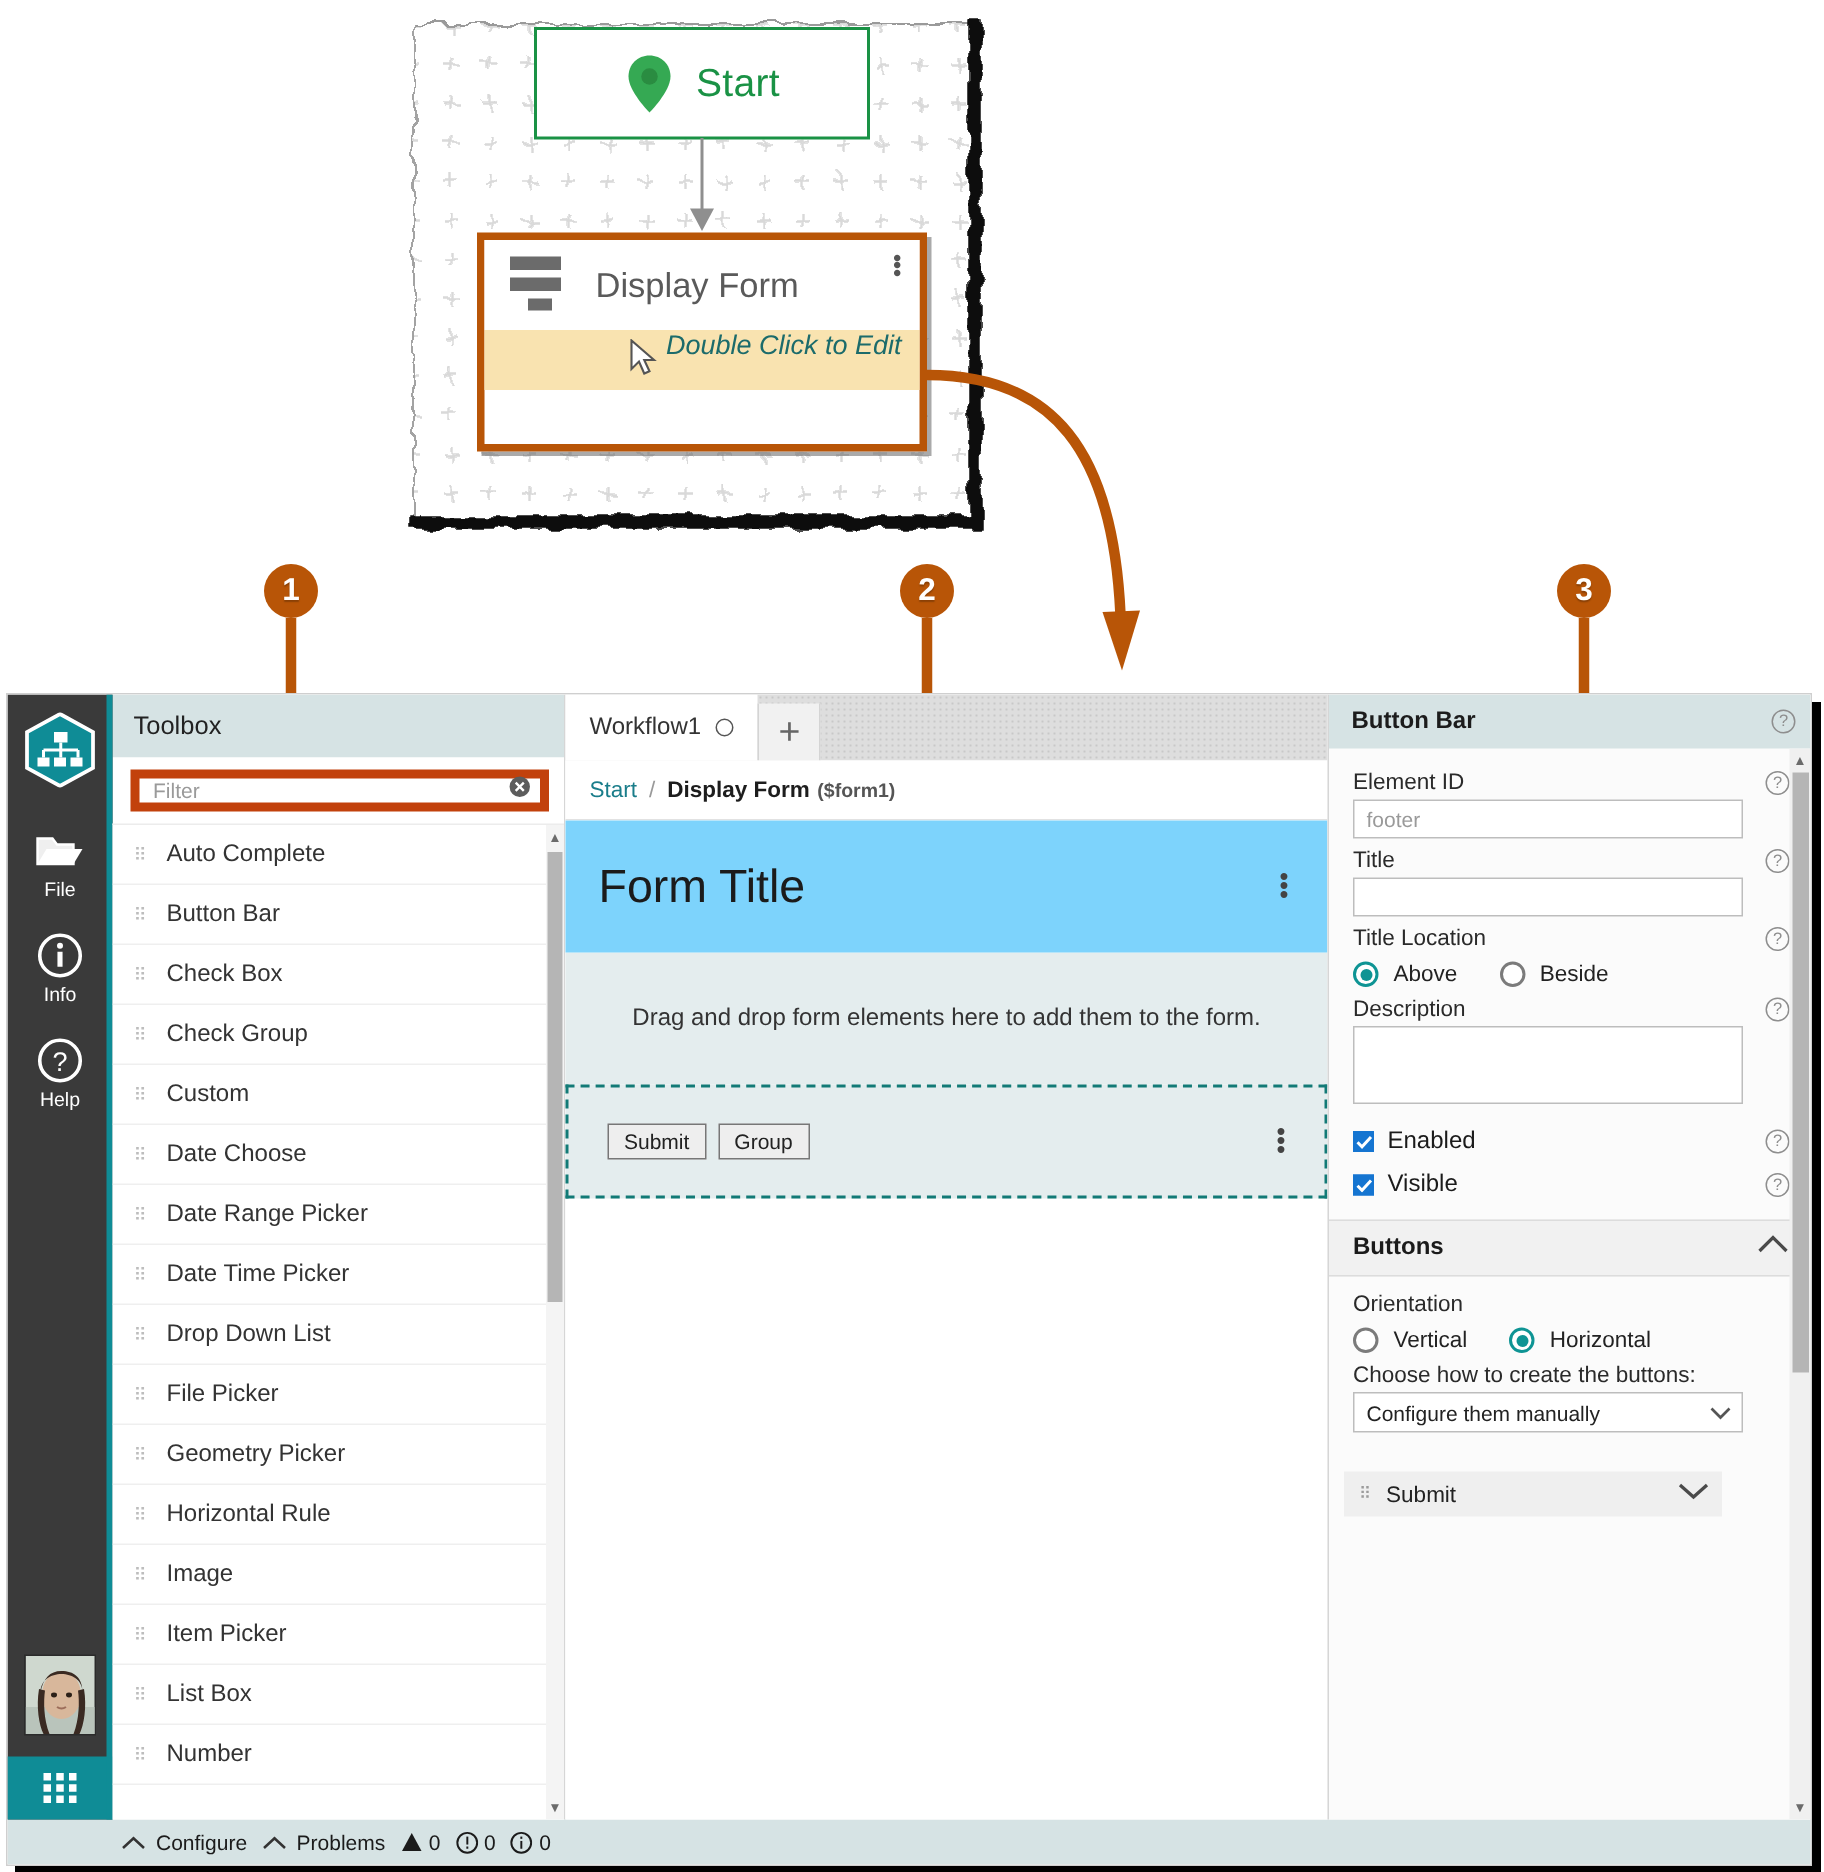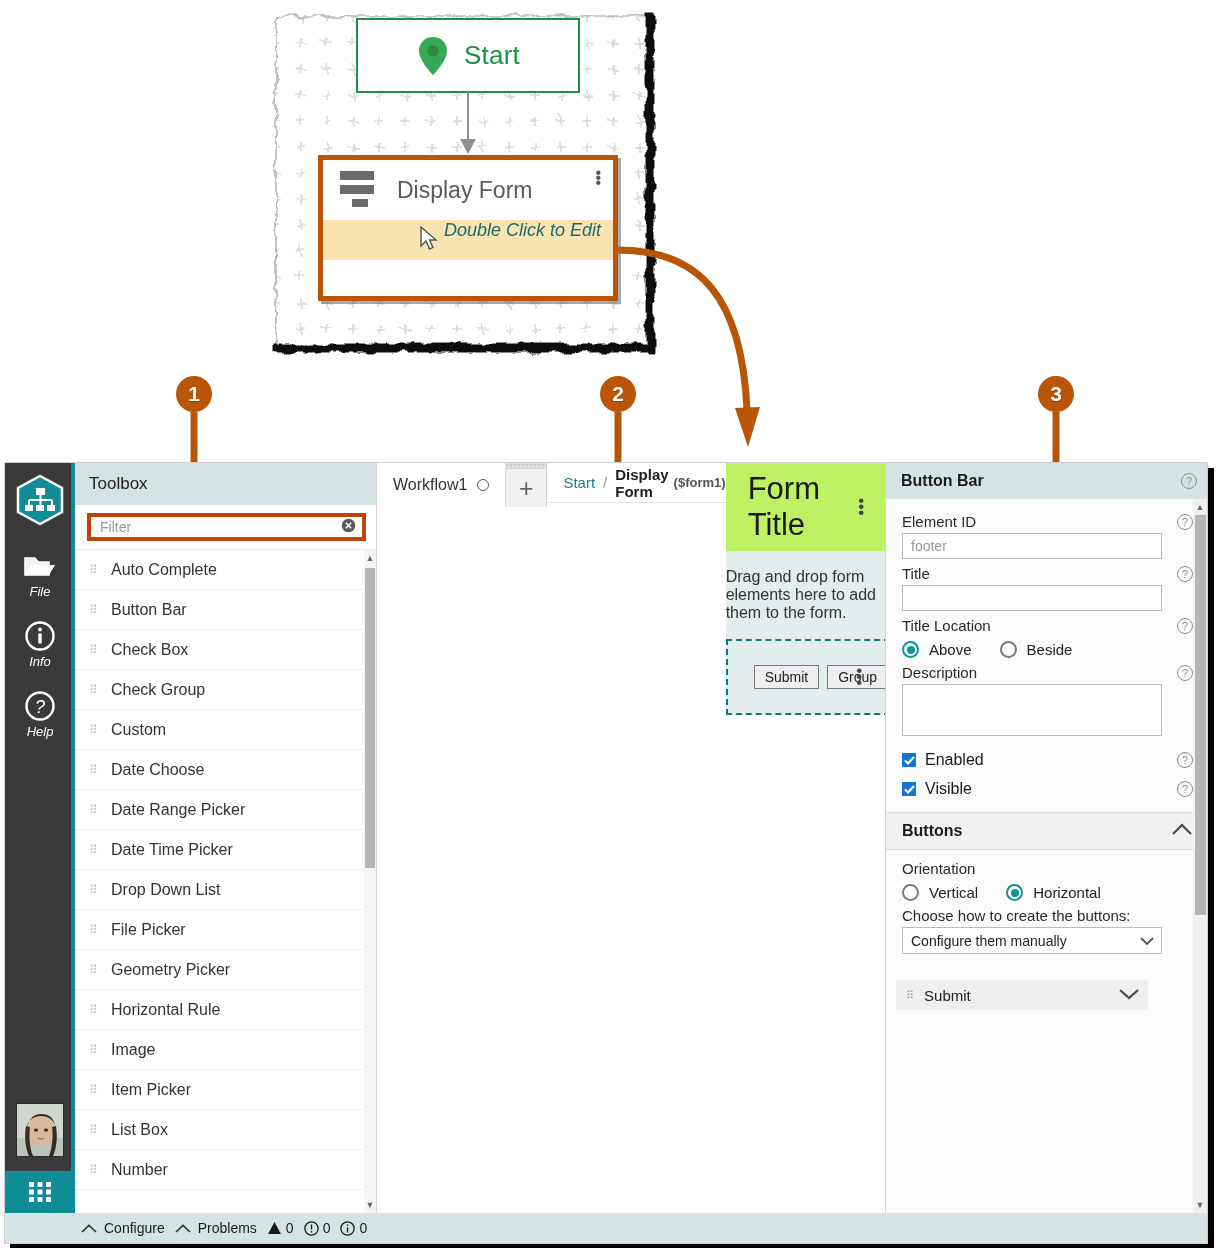--- a/index.html
+++ b/index.html
@@ -55,66 +55,66 @@
   .app {
     position: absolute; left: 4px; top: 462px;
     width: 1204px; height: 782px;
     background: #fff; border: 1px solid #cfcfcf;
     box-shadow: 6px 6px 0 #000;
     display: flex; flex-direction: column; overflow: hidden;
   }
   .app-body { flex: 1; display: flex; min-height: 0; }
 
   
-  .rail { width: 70px; background:#3a3a3a; display:flex; flex-direction:column; align-items:center; position:relative;font-style:italic; }
+  .rail { width: 70px; background:#3a3a3a; display:flex; flex-direction:column; align-items:center; position:relative; }
   .rail-logo { margin-top: 12px; }
   .rail-item { margin-top: 20px; display:flex; flex-direction:column; align-items:center; color:#fff; cursor:pointer; }
   .rail-item .ic { width: 38px; height: 34px; display:flex; align-items:center; justify-content:center; }
   .rail-item .tx { font-size: 13px; margin-top: 1px; }
   .rail-avatar { position:absolute; bottom: 56px; left: 11px; width:48px; height:54px; overflow:hidden; border:1px solid #2b2b2b; }
   .rail-grid { position:absolute; bottom:0; left:0; width:70px; height:42px; background:#0f8c96; display:flex; align-items:center; justify-content:center; }
   .rail-teal { position:absolute; right:0; top:0; width:4px; height:100%; background:#0f8c96; }
 
   
   .toolbox { width: 302px; background:#fff; display:flex; flex-direction:column; border-right:1px solid #d6d6d6; min-height:0; }
   .tb-header { height: 42px; background:#d6e3e4; display:flex; align-items:center; padding-left:14px; font-size:17px; color:#222; }
   .tb-filter-wrap { padding: 8px 10px 8px 12px; background:#fff; }
   .tb-filter {
-    width: 100%; height: 28px; border:4px solid #c2410c; background:#fff;
+    width: 100%; height: 28px; border:6px solid #c2410c; background:#fff;
     display:flex; align-items:center; padding: 0 6px 0 9px;
   }
   .tb-filter input { flex:1; border:0; outline:0; font-size:14px; color:#333; font-family:"Liberation Sans",sans-serif; background:transparent; }
   .tb-filter input::placeholder { color:#9a9a9a; }
   .tb-list { flex:1; overflow:hidden; position:relative; background:#fff; border-top:1px solid #ececec; }
   .tb-row { height: 40px; display:flex; align-items:center; border-bottom:1px solid #efefef; padding-left:14px; cursor:pointer; }
   .tb-row .grip { width:16px; color:#bdbdbd; font-size:12px; letter-spacing:1px; line-height:8px; }
   .tb-row .nm { font-size:16px; color:#333; margin-left:6px; }
   .tb-scroll { position:absolute; right:0; top:0; width:12px; height:100%; background:#f4f4f4; }
   .tb-thumb { position:absolute; left:1px; top:18px; width:10px; height:300px; background:#b5b5b5; }
   .sc-arrow { position:absolute; left:0; width:12px; height:16px; display:flex; align-items:center; justify-content:center; color:#6b6b6b; font-size:9px; }
 
   
-  .center { flex:1; display:flex; min-width:0; background:#fff; }
+  .center { flex:1; display:flex; flex-direction:column; min-width:0; background:#fff; }
   .tabstrip { height:44px; background:#dedede; display:flex; align-items:flex-end;
     background-image: radial-gradient(#c8c8c8 .8px, transparent .9px); background-size:4px 4px; }
   .tab-active {
     height: 44px; background:#fff; display:flex; align-items:center; gap:10px;
     padding: 0 16px 0 16px; font-size:16px; color:#333;
   }
   .tab-dot { width:12px; height:12px; border:1.5px solid #555; border-radius:50%; }
   .tab-plus { width:42px; height:38px; background:#f1f1f1; display:flex; align-items:center; justify-content:center;
     font-size:25px; color:#666; border-left:1px solid #d4d4d4; border-right:1px solid #d4d4d4; }
   .breadcrumb { height:40px; background:#fff; display:flex; align-items:center; padding-left:16px; gap:8px; font-size:15px; border-bottom:1px solid #e2e2e2; }
   .bc-link { color:#1a7d8a; cursor:pointer; }
   .bc-sep { color:#999; }
   .bc-cur { color:#1d1d1d; font-weight:700; }
   .bc-var { color:#555; font-size:13px; font-weight:700; margin-left:-3px; }
 
   .canvas { flex:1; background:#fff; min-height:0; position:relative; }
-  .form-title-row { height:88px; background:#bef264; display:flex; align-items:center; padding:0 22px; position:relative; }
+  .form-title-row { height:88px; background:#7dd3fc; display:flex; align-items:center; padding:0 22px; position:relative; }
   .form-title { font-size:31px; color:#1b1b1b; font-weight:400; }
   .kebab { position:absolute; right:26px; top:50%; transform:translateY(-50%); color:#444; font-size:17px; line-height:6px; }
   .kebab span { display:block; }
   .drop-zone { background:#e4edee; height:88px; display:flex; align-items:center; justify-content:center; font-size:16px; color:#333; }
   .btnbar-sel {
     margin: 0; height: 76px; background:#e4edee; border: 2px dashed #127a76;
     display:flex; align-items:center; padding-left:26px; gap:8px; position:relative;
   }
   .mini-btn { border:1px solid #777; background:#eeeeee; font-size:14px; padding:3px 10px; color:#222; font-family:"Liberation Sans",sans-serif; cursor:pointer; }
 

